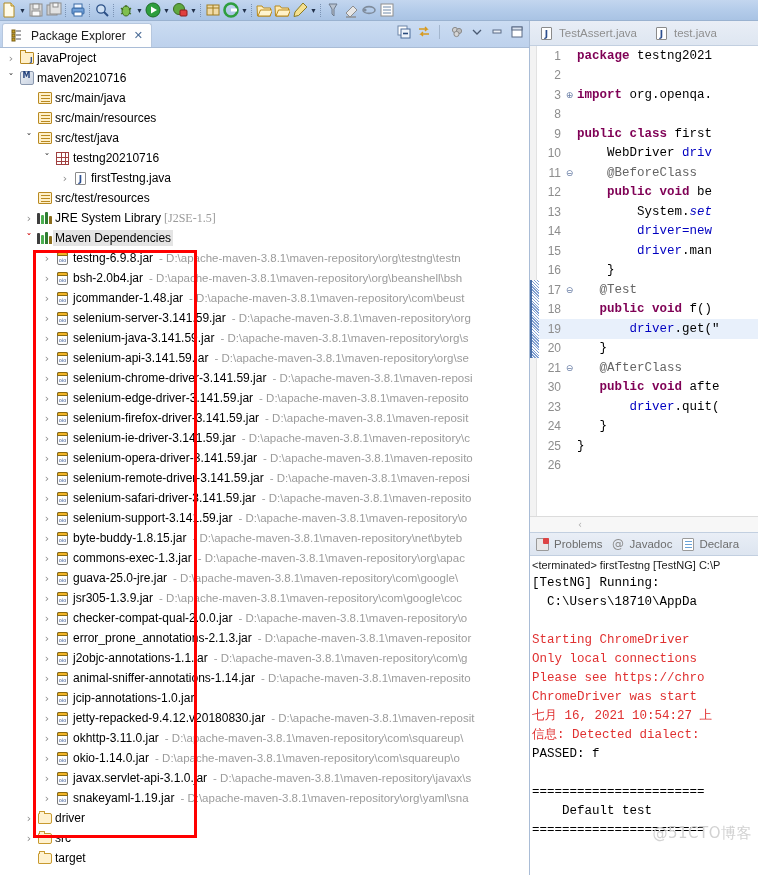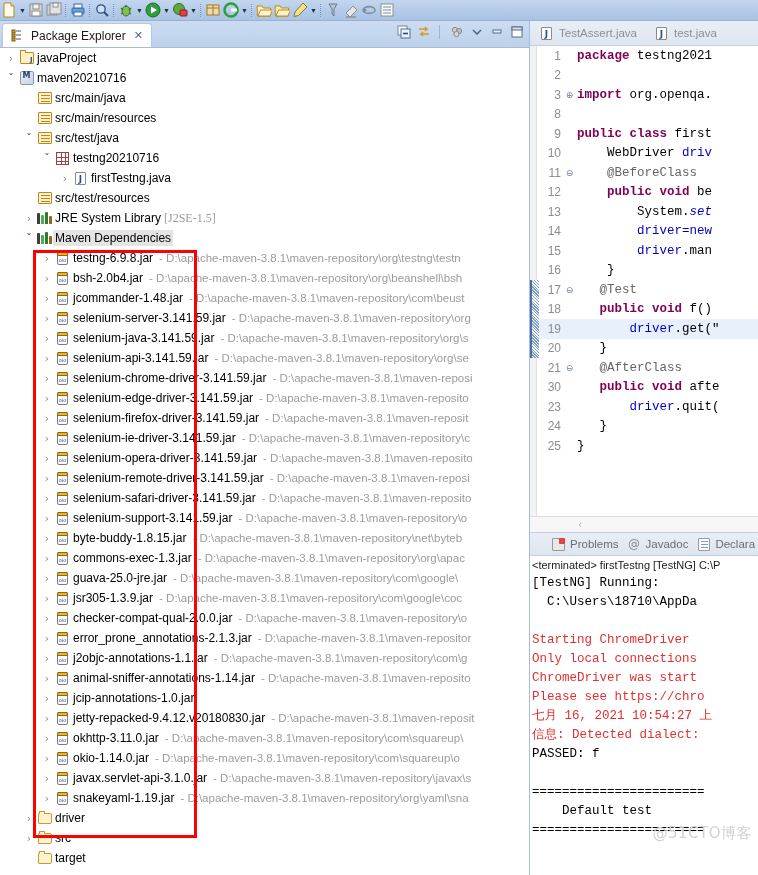--- a/index.html
+++ b/index.html
@@ -196,21 +196,21 @@
     font-family: "DejaVu Sans", sans-serif;
   }
 
   
   .cons-tabrow {
     height: 22px;
     background: linear-gradient(to bottom, #e9eef6 0%, #dde5f0 100%);
     border-top: 1px solid #c2cfe0;
     border-bottom: 1px solid #c2cfe0;
     display: flex; align-items: center; gap: 7px;
-    padding-left: 20px;
+    padding-left: 4px;
     overflow: hidden;
   }
   .cons-tab {
     display: flex; align-items: center; gap: 3px;
     font-size: 11.5px; color: #6d6d6d;
     white-space: nowrap;
   }
   .cons-head {
     height: 17px;
     font-size: 11px; color: #1a1a1a;
@@ -1021,20 +1021,21 @@
           <div class="code-row"><span class="ln">16</span><span class="fold"></span><span class="codetext"><span class="plain">    }</span></span></div>
           <div class="code-row"><span class="ln">17</span><span class="fold">⊖</span><span class="codetext"><span class="ann">   @Test</span></span></div>
           <div class="code-row"><span class="ln">18</span><span class="fold"></span><span class="codetext"><span class="plain">   </span><span class="kw">public void</span><span class="plain"> f()</span></span></div>
           <div class="code-row hl"><span class="ln">19</span><span class="fold"></span><span class="codetext"><span class="plain">       </span><span class="fld">driver</span><span class="plain">.get("</span></span></div>
           <div class="code-row"><span class="ln">20</span><span class="fold"></span><span class="codetext"><span class="plain">   }</span></span></div>
           <div class="code-row"><span class="ln">21</span><span class="fold">⊖</span><span class="codetext"><span class="ann">   @AfterClass</span></span></div>
           <div class="code-row"><span class="ln">30</span><span class="fold"></span><span class="codetext"><span class="plain">   </span><span class="kw">public void</span><span class="plain"> afte</span></span></div>
           <div class="code-row"><span class="ln">23</span><span class="fold"></span><span class="codetext"><span class="plain">       </span><span class="fld">driver</span><span class="plain">.quit(</span></span></div>
           <div class="code-row"><span class="ln">24</span><span class="fold"></span><span class="codetext"><span class="plain">   }</span></span></div>
           <div class="code-row"><span class="ln">25</span><span class="fold"></span><span class="codetext"><span class="plain">}</span></span></div>
+          <div class="code-row"><span class="ln">26</span><span class="fold"></span><span class="codetext"></span></div>
         </div>
     <div class="mark-left" style="top: 234px; height: 78px;"></div>
       </div>
 
     <div class="ed-hscroll">
       <span>‹</span>
     </div>
 
     <div class="cons-tabrow" id="cons-tabs">
         <div class="cons-tab">
@@ -1058,22 +1059,22 @@
       </div>
 
     <div class="cons-head">&lt;terminated&gt; firstTestng [TestNG] C:\P</div>
 
     <div class="console" id="console" style="height:278px;">
       <div class="cline">[TestNG] Running:</div>
         <div class="cline">  C:\Users\18710\AppDa</div>
         <div class="cline"></div>
         <div class="cline red">Starting ChromeDriver</div>
         <div class="cline red">Only local connections</div>
+        <div class="cline red">Please see https://chro</div>
         <div class="cline red">ChromeDriver was start</div>
-        <div class="cline red">Please see https://chro</div>
         <div class="cline red">七月 16, 2021 10:54:27 上</div>
         <div class="cline red">信息: Detected dialect:</div>
         <div class="cline">PASSED: f</div>
         <div class="cline"></div>
         <div class="cline">=======================</div>
         <div class="cline">    Default test</div>
         <div class="cline">=======================</div>
         <div class="watermark">@51CTO博客</div>
     </div>
   </div>

